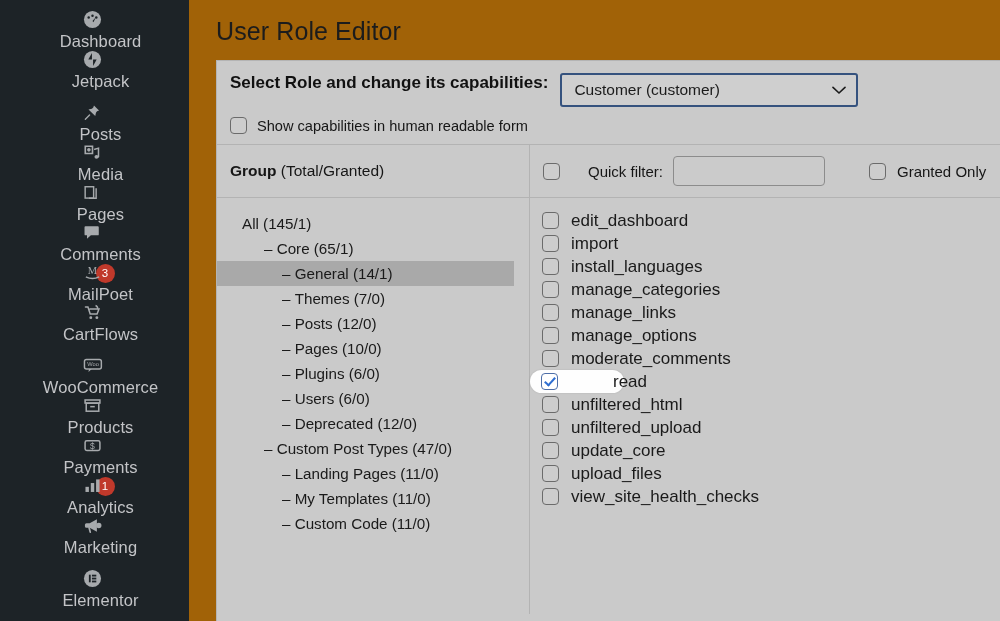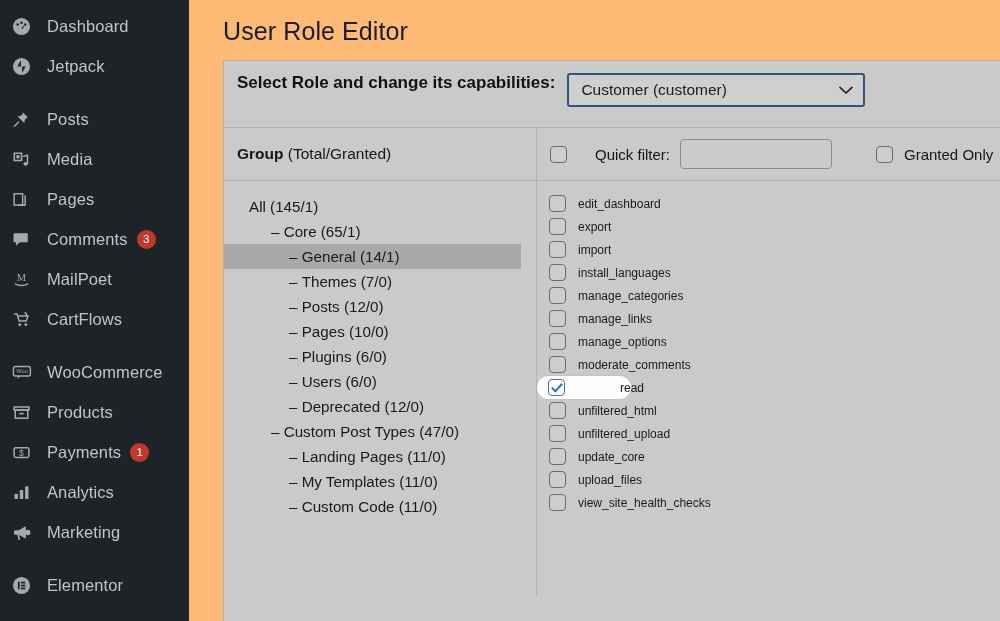--- a/index.html
+++ b/index.html
@@ -34,20 +34,21 @@
   }
   .nav-item {
     display: flex;
     align-items: center;
     height: 40px;
     padding-left: 12px;
     color: #c3c4c7;
     font-size: 16.5px;
     box-sizing: border-box;
     position: relative;
+    flex-direction: column;
   }
   .nav-item.gap-above {
     margin-top: 13px;
   }
   .nav-ico {
     width: 26px;
     height: 22px;
     flex: 0 0 26px;
     display: flex;
     align-items: center;
@@ -72,24 +73,24 @@
     text-align: center;
     box-sizing: border-box;
     padding: 0 5px;
     font-family: "Liberation Sans", sans-serif;
   }
 
   
   .content {
     flex: 1 1 auto;
     height: 621px;
-    background: #fdba74;
-    position: relative;
-    box-sizing: border-box;
-    padding-left: 34px;
+    background: #a16207;
+    position: relative;
+    box-sizing: border-box;
+    padding-left: 27px;
     overflow: hidden;
   }
   .page-title {
     font-size: 25px;
     color: #1c1c1c;
     margin: 0;
     padding-top: 17px;
     font-weight: 400;
     letter-spacing: 0.1px;
   }
@@ -282,21 +283,21 @@
   
   .caps-list {
     padding-top: 11px;
     position: relative;
   }
   .cap-row {
     height: 23px;
     display: flex;
     align-items: center;
     padding-left: 12px;
-    font-size: 12px;
+    font-size: 17px;
     color: #1a1a1a;
     box-sizing: border-box;
     position: relative;
     white-space: nowrap;
   }
   .cap-row .cb { margin-right: 12px; }
   .cap-row.focus-pill {
     background: #fefefe;
     border-radius: 13px;
     width: 94px;
@@ -477,20 +478,24 @@
         <span class="role-label">Select Role and change its capabilities:</span>
         <div class="role-select">
           <span>Customer (customer)</span>
           <svg class="chev" viewBox="0 0 14 9">
             <path d="M1 1.4 L7 7 L13 1.4" fill="none" stroke="currentColor" stroke-width="1.6" stroke-linecap="round"></path>
           </svg>
         </div>
       </div>
 
       <div class="opts-row" id="opts-row">
+          <label class="opt">
+            <span class="cb"></span>
+            <span>Show capabilities in human readable form</span>
+          </label>
         </div>
 
       <div class="divider"></div>
 
       <div class="cols">
 
         <div class="col-group">
           <div class="col-head">
             <span class="group-head-text"><b>Group</b><span> (Total/Granted)</span></span>
           </div>
@@ -560,24 +565,20 @@
               <span>Granted Only</span>
             </span>
           </div>
           <div class="caps-list" id="caps-list">
               <div class="cap-row">
                 <span class="cb"></span>
                 <span>edit_dashboard</span>
               </div>
               <div class="cap-row">
                 <span class="cb"></span>
-                <span>export</span>
-              </div>
-              <div class="cap-row">
-                <span class="cb"></span>
                 <span>import</span>
               </div>
               <div class="cap-row">
                 <span class="cb"></span>
                 <span>install_languages</span>
               </div>
               <div class="cap-row">
                 <span class="cb"></span>
                 <span>manage_categories</span>
               </div>

